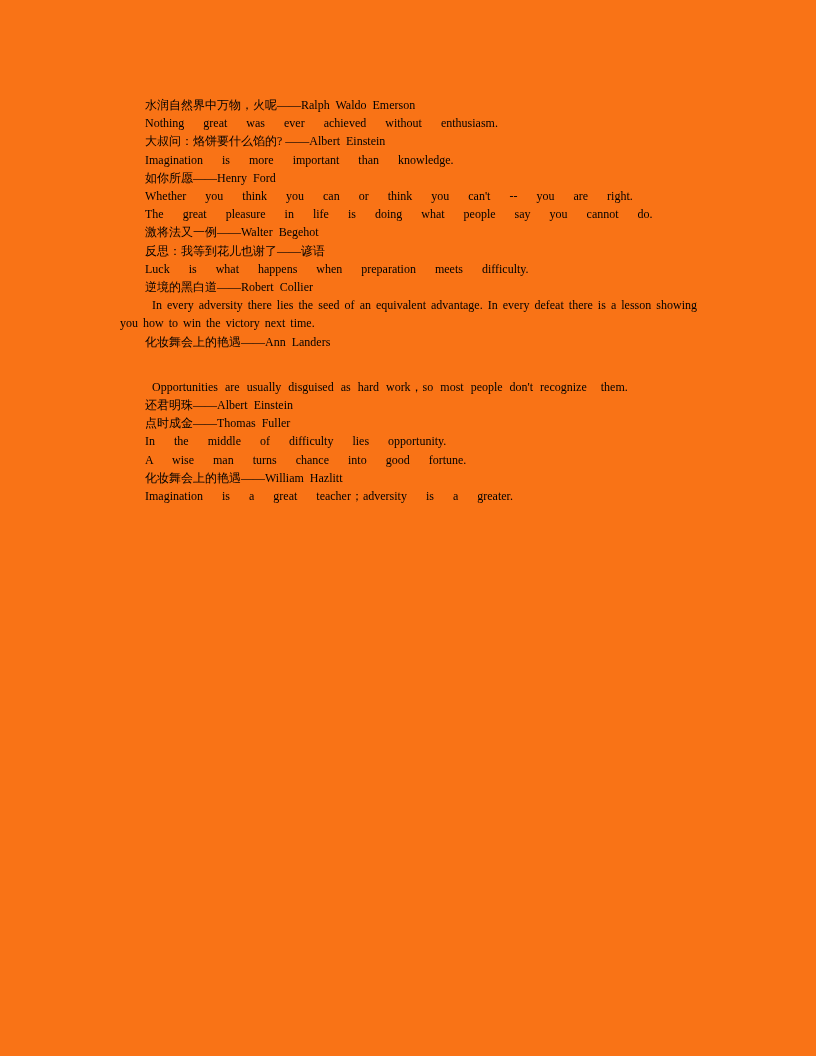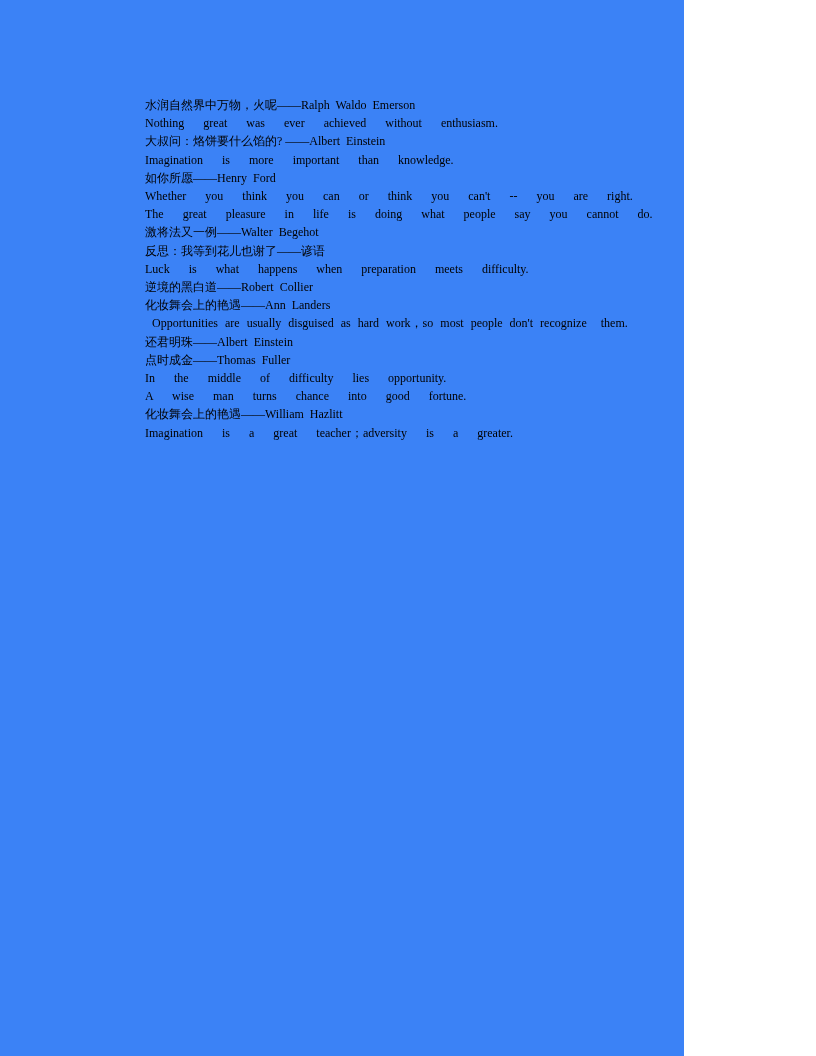--- a/index.html
+++ b/index.html
@@ -6,23 +6,23 @@
     margin: 0;
     padding: 0;
     background: #ffffff;
   }
   body {
     font-family: "Liberation Serif", "DejaVu Serif", serif;
     color: #000000;
   }
   #page {
     position: relative;
-    width: 684px;
+    width: 816px;
     height: 1056px;
-    background: #3b82f6;
+    background: #f97316;
     overflow: hidden;
   }
   #content {
     position: absolute;
     left: 120px;
     top: 96px;
     width: 577px;
   }
   .line {
     font-size: 12px;
@@ -42,38 +42,40 @@
   }
   
   .quote-wrap {
     text-indent: 32px;
     text-align: justify;
     text-align-last: left;
     word-spacing: 2px;
   }
   .quote-wrap.loose {
     word-spacing: 4px;
+    margin-top: 27px;
   }
 </style>
 </head>
 <body>
 
 <div id="page">
   <div id="content">
       <div class="line heading">水润自然界中万物，火呢——Ralph  Waldo  Emerson</div>
       <div class="line quote">Nothing  great  was  ever  achieved  without  enthusiasm.</div>
       <div class="line heading">大叔问：烙饼要什么馅的? ——Albert  Einstein</div>
       <div class="line quote">Imagination  is  more  important  than  knowledge.</div>
       <div class="line heading">如你所愿——Henry  Ford</div>
       <div class="line quote">Whether  you  think  you  can  or  think  you  can't  --  you  are  right.</div>
       <div class="line quote">The  great  pleasure  in  life  is  doing  what  people  say  you  cannot  do.</div>
       <div class="line heading">激将法又一例——Walter  Begehot</div>
       <div class="line heading">反思：我等到花儿也谢了——谚语</div>
       <div class="line quote">Luck  is  what  happens  when  preparation  meets  difficulty.</div>
       <div class="line heading">逆境的黑白道——Robert  Collier</div>
+      <div class="line quote-wrap">In every adversity there lies the seed of an equivalent advantage. In every defeat there is a lesson showing you how to win the victory next time.</div>
       <div class="line heading">化妆舞会上的艳遇——Ann  Landers</div>
       <div class="line quote-wrap loose">Opportunities are usually disguised as hard work，so most people don't recognize  them.</div>
       <div class="line heading">还君明珠——Albert  Einstein</div>
       <div class="line heading">点时成金——Thomas  Fuller</div>
       <div class="line quote">In  the  middle  of  difficulty  lies  opportunity.</div>
       <div class="line quote">A  wise  man  turns  chance  into  good  fortune.</div>
       <div class="line heading">化妆舞会上的艳遇——William  Hazlitt</div>
       <div class="line quote">Imagination  is  a  great  teacher；adversity  is  a  greater.</div>
     </div>
 </div>

